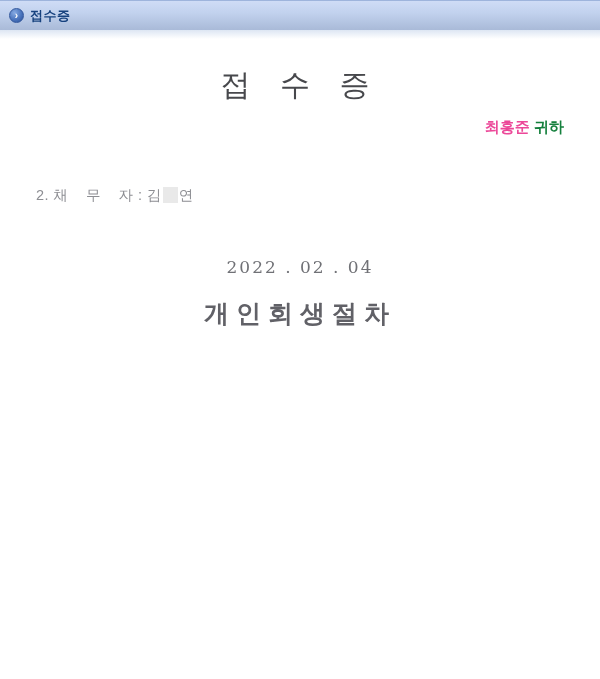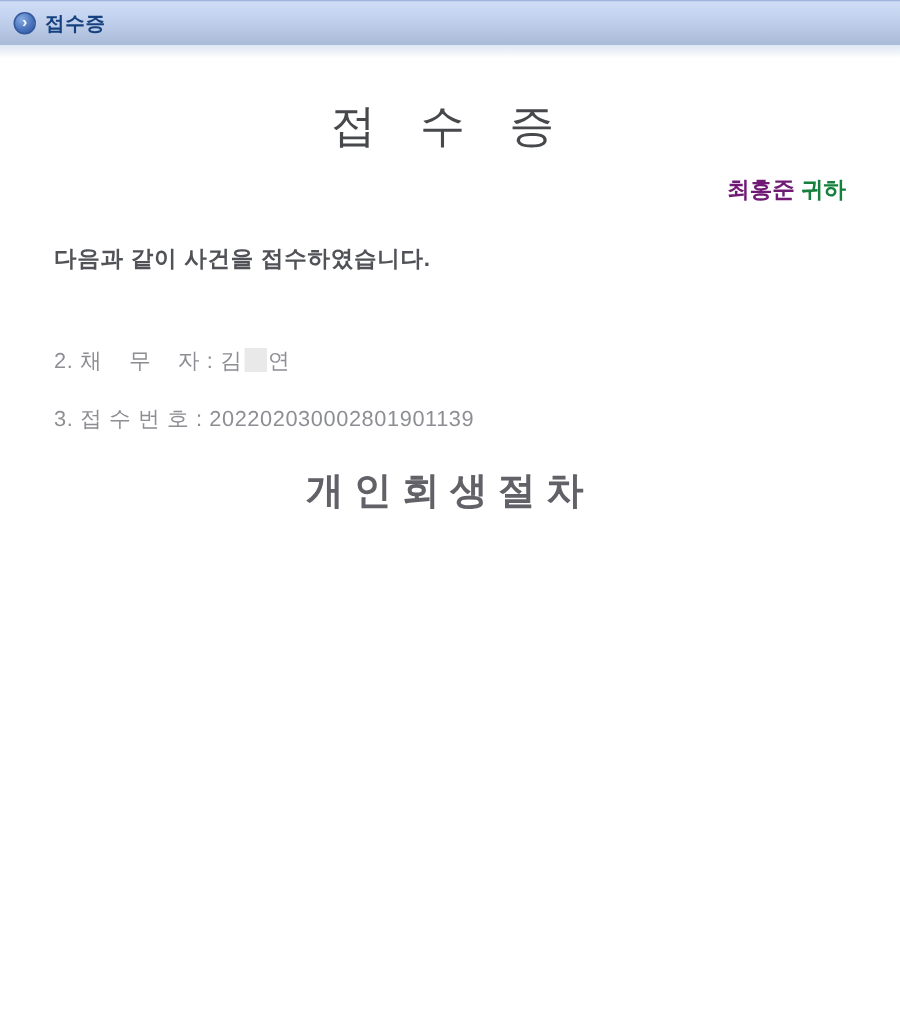--- a/index.html
+++ b/index.html
@@ -39,21 +39,21 @@
   .doc-title{
     margin-top:26px;line-height:40px;text-align:center;
     font-family:"DejaVu Serif","Liberation Serif",serif;
     font-size:30px;color:#47484c;letter-spacing:10px;font-weight:500;
     white-space:pre;
   }
   .recipient{
     margin-top:12px;line-height:20px;text-align:right;font-size:15px;
     white-space:pre;
   }
-  .recipient .name{font-weight:bold;color:#701a75;}
+  .recipient .name{font-weight:bold;color:#ec4899;}
   .recipient .honorific{font-weight:700;color:#15803d;}
   .intro{
     margin-top:26px;line-height:20px;font-size:15px;font-weight:bold;
     color:#515257;letter-spacing:0.5px;
   }
   .items{
     list-style:none;margin-top:48px;
   }
   .items li{
     line-height:20px;margin-bottom:19px;font-size:14.5px;color:#8d8e93;
@@ -86,24 +86,23 @@
   <span class="topbar-title">접수증</span>
 </div>
 <div class="topbar-fade"></div>
 
 <div class="doc">
 
   <div class="doc-title">접 수 증</div>
 
   <div class="recipient"><span class="name">최홍준</span><span class="honorific"> 귀하</span></div>
 
-  <div class="intro">다음과 같이 사건을 접수하였습니다.</div>
 
   <ul class="items">
     <li><span>2. 채    무    자 : 김</span><span class="redact"></span><span>연</span></li>
-    <li>3. 접 수 번 호 : 202202030002801901139</li>
   </ul>
 
+  <div class="date-line">2022 . 02 . 04</div>
 
   <div class="court">개인회생절차</div>
 
 
 </div>
 
 </body></html>

